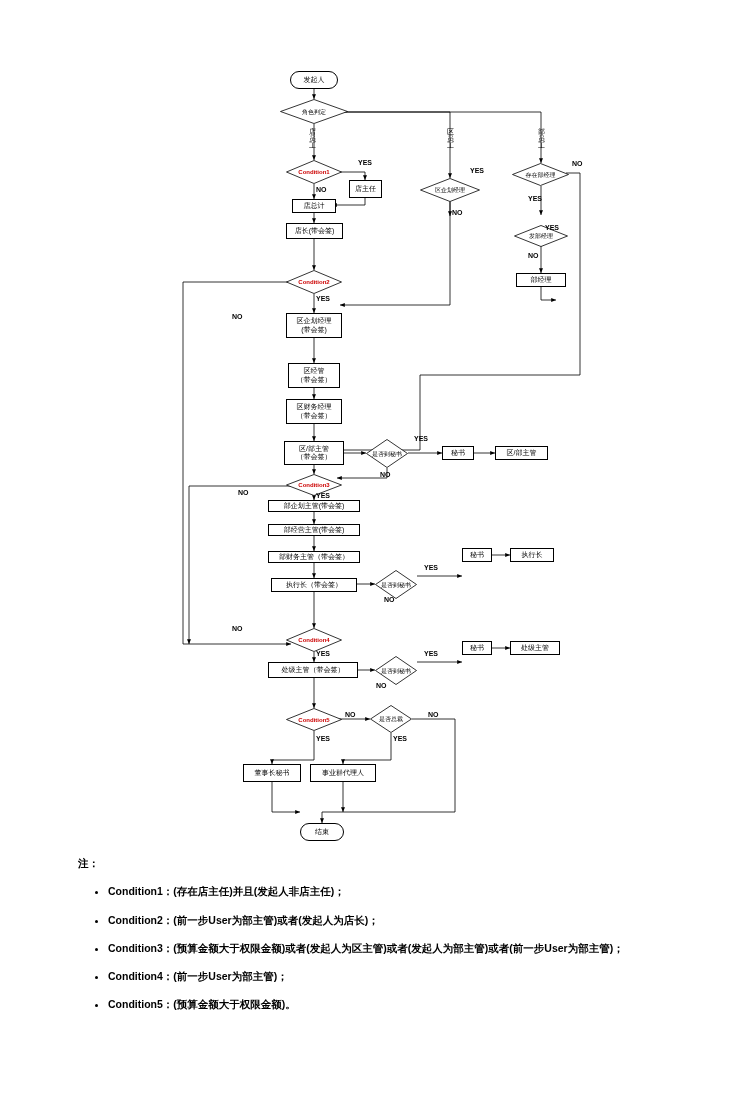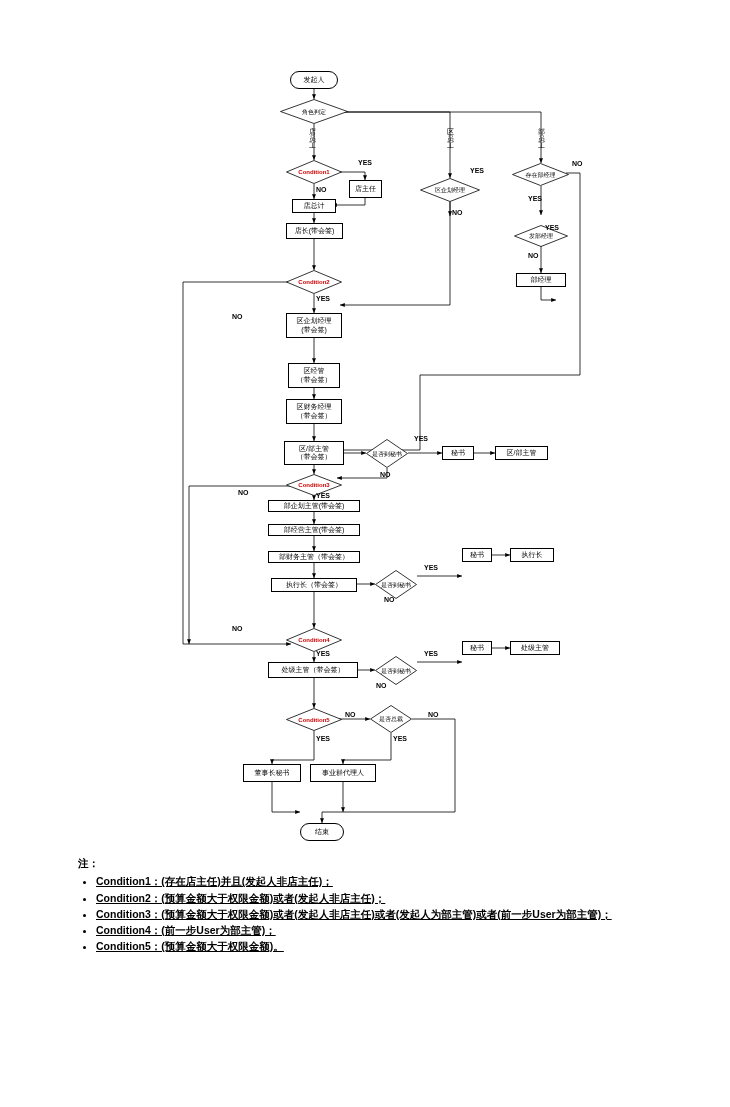--- a/index.html
+++ b/index.html
@@ -14,21 +14,21 @@
   .term{border:1px solid #000;background:#fff;border-radius:9px;font-size:7px;}
   .diamond{font-size:6px;}
   .diamond .dshape{position:absolute;left:0;top:0;width:100%;height:100%;}
   .diamond .dlabel{position:relative;z-index:2;font-size:6px;line-height:1;}
   .cond{color:#cc0000;font-weight:bold;}
   .lbl{position:absolute;font-size:7px;font-weight:bold;color:#000;}
   .vlabel{position:absolute;font-size:7px;line-height:1.0;text-align:center;width:9px;}
   .notes{position:absolute;left:78px;top:855px;width:600px;font-size:10.5px;line-height:1.55;}
   .notes .title{font-weight:bold;margin-bottom:2px;}
   .notes ul{list-style:disc;margin:0;padding-left:18px;}
-  .notes li{margin:0;padding:0;text-decoration:underline;}
+  .notes li{margin:12px;padding:0;}
   .notes b{font-weight:bold;}
   svg{position:absolute;left:0;top:0;pointer-events:none;}
 </style>
 </head>
 <body>
 
 <div id="canvas">
 
   <svg width="730" height="1107">
     <defs>
@@ -326,18 +326,18 @@
   <div class="lbl" style="left:428px;top:711px;">NO</div>
   <div class="lbl" style="left:316px;top:735px;">YES</div>
   <div class="lbl" style="left:393px;top:735px;">YES</div>
 
 </div>
 
 <div class="notes">
   <div class="title">注：</div>
   <ul>
     <li><b>Condition1：(存在店主任)并且(发起人非店主任)；</b></li>
-    <li><b>Condition2：(预算金额大于权限金额)或者(发起人非店主任)；</b></li>
-    <li><b>Condition3：(预算金额大于权限金额)或者(发起人非店主任)或者(发起人为部主管)或者(前一步User为部主管)；</b></li>
+    <li><b>Condition2：(前一步User为部主管)或者(发起人为店长)；</b></li>
+    <li><b>Condition3：(预算金额大于权限金额)或者(发起人为区主管)或者(发起人为部主管)或者(前一步User为部主管)；</b></li>
     <li><b>Condition4：(前一步User为部主管)；</b></li>
     <li><b>Condition5：(预算金额大于权限金额)。</b></li>
   </ul>
 </div>
 
 </body></html>

